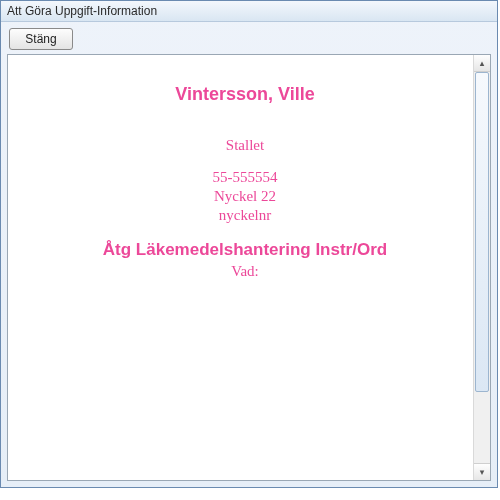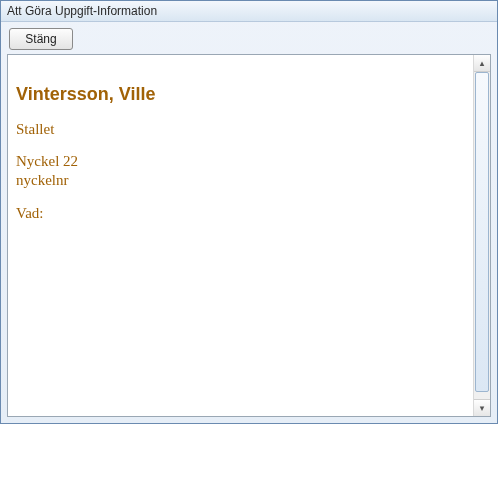--- a/index.html
+++ b/index.html
@@ -7,21 +7,21 @@
     padding: 0;
     width: 500px;
     height: 500px;
     font-family: Tahoma, Arial, sans-serif;
     font-size: 12px;
     background: #fff;
     overflow: hidden;
   }
   .window {
     width: 498px;
-    height: 424px;
+    height: 488px;
     border: 1px solid #6a8ab0;
     background: linear-gradient(#eef3fa, #e6eef7);
     box-sizing: border-box;
     display: flex;
     flex-direction: column;
   }
   .titlebar {
     height: 20px;
     line-height: 20px;
     padding: 0 6px;
@@ -52,22 +52,23 @@
     position: relative;
     overflow: hidden;
   }
   .content {
     position: absolute;
     top: 0; left: 0; right: 16px; bottom: 0;
     padding: 18px 0 8px 8px;
     font-family: "Times New Roman", Times, serif;
     font-size: 15px;
     line-height: 1.25;
-    color: #a16207;
+    color: #ec4899;
     overflow: hidden;
+    text-align: center;
   }
   .scrollbar {
     position: absolute;
     top: 0; right: 0; bottom: 0;
     width: 16px;
     background: #f0f0f0;
     border-left: 1px solid #d9d9d9;
   }
   .sb-btn {
     width: 16px;
@@ -123,30 +124,32 @@
 
   <div class="toolbar">
     <button class="btn">Stäng</button>
   </div>
 
   <div class="content-wrap">
     <div class="content">
 
       <h2 class="name">Vintersson, Ville</h2>
 
-      <div class="block" style="margin-top:14px;">
+      <div class="block" style="margin-top:30px;">
         <div class="line">Stallet</div>
       </div>
 
       <div class="block">
+        <div class="line">55-555554</div>
         <div class="line">Nyckel 22</div>
         <div class="line">nyckelnr</div>
       </div>
 
 
+      <h2 class="section">Åtg Läkemedelshantering Instr/Ord</h2>
       <div class="line">Vad:</div>
 
     </div>
 
     <div class="scrollbar">
       <div class="sb-btn">
           <span>▴</span>
         </div>
       <div class="sb-thumb"></div>
       <div class="sb-btn down">

